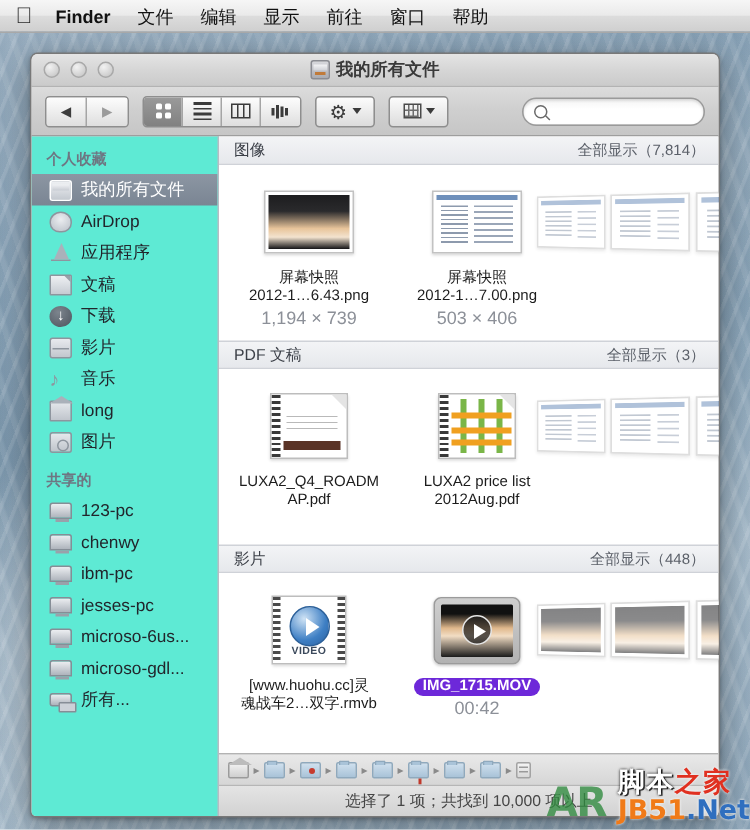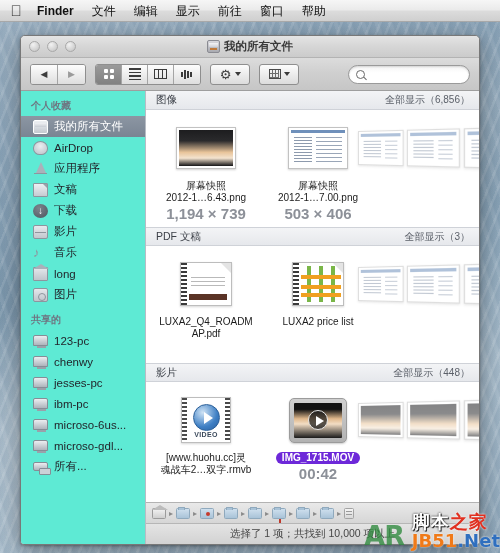--- a/index.html
+++ b/index.html
@@ -248,21 +248,21 @@
     height: 117px;
   }
   .cell { width: 104px; flex: 0 0 104px; text-align: center; }
   .cell.ghost { opacity: 0.55; }
   .thumb-wrap { height: 56px; display: flex; align-items: center; justify-content: center; }
   .cap { font-size: 10px; color: #1c1c1c; line-height: 12px; margin-top: 4px; word-break: break-word; }
   .cap .sel {
     background: #6d28d9; color: #fff; border-radius: 8px;
     padding: 0 6px; display: inline-block; font-weight: bold;
   }
-  .sub { font-size: 15px; color: #8c9098; margin-top: 1px; font-weight: bold; }
+  .sub { font-size: 12px; color: #8c9098; margin-top: 1px; }
 
   
   .shot {
     width: 60px; height: 42px; background: #fff;
     border: 1px solid #c2c2c2; padding: 2px;
     box-shadow: 0 1px 2px rgba(0,0,0,0.18);
   }
   .shot-inner { width: 100%; height: 100%; }
   .shot-a { background: linear-gradient(180deg,#1d1d1f 0%,#2a2a2c 30%,#e8c49a 62%,#f3e3cf 78%,#141416 100%); }
   .shot-b {
@@ -555,46 +555,46 @@
       <div class="side-item">
         <span class="sideicon si-pc"></span>
         <span>123-pc</span>
       </div>
       <div class="side-item">
         <span class="sideicon si-pc"></span>
         <span>chenwy</span>
       </div>
       <div class="side-item">
         <span class="sideicon si-pc"></span>
+        <span>ibm-pc</span>
+      </div>
+      <div class="side-item">
+        <span class="sideicon si-pc"></span>
         <span>jesses-pc</span>
-      </div>
-      <div class="side-item">
-        <span class="sideicon si-pc"></span>
-        <span>ibm-pc</span>
       </div>
       <div class="side-item">
         <span class="sideicon si-pc"></span>
         <span>microso-6us...</span>
       </div>
       <div class="side-item">
         <span class="sideicon si-pc"></span>
         <span>microso-gdl...</span>
       </div>
       <div class="side-item">
         <span class="sideicon si-allnet"></span>
         <span>所有...</span>
       </div>
     </div>
 
     <div class="content">
       <div class="scrollarea">
 
         <div class="group-head">
           <span>图像</span>
-          <span class="group-showall">全部显示（6,856）</span>
+          <span class="group-showall">全部显示（7,814）</span>
         </div>
         <div class="row">
           <div class="cell">
             <div class="thumb-wrap">
               <div class="shot">
                   <div class="shot-inner shot-a"></div>
                 </div>
             </div>
             <div class="cap">
               <div>屏幕快照</div>
@@ -663,20 +663,21 @@
                     <i></i>
                   </div>
                 <div class="pdf-b-bars" style="top:30px">
                     <i></i>
                   </div>
                 <div class="dogear"></div>
               </div>
             </div>
             <div class="cap">
               <div>LUXA2 price list</div>
+              <div>2012Aug.pdf</div>
             </div>
           </div>
           <div class="cell ghost">
             <div class="thumb-wrap">
               <div class="stack">
                 <div class="shot">
                     <div class="shot-inner shot-b"></div>
                   </div>
                 <div class="shot">
                     <div class="shot-inner shot-b"></div>

